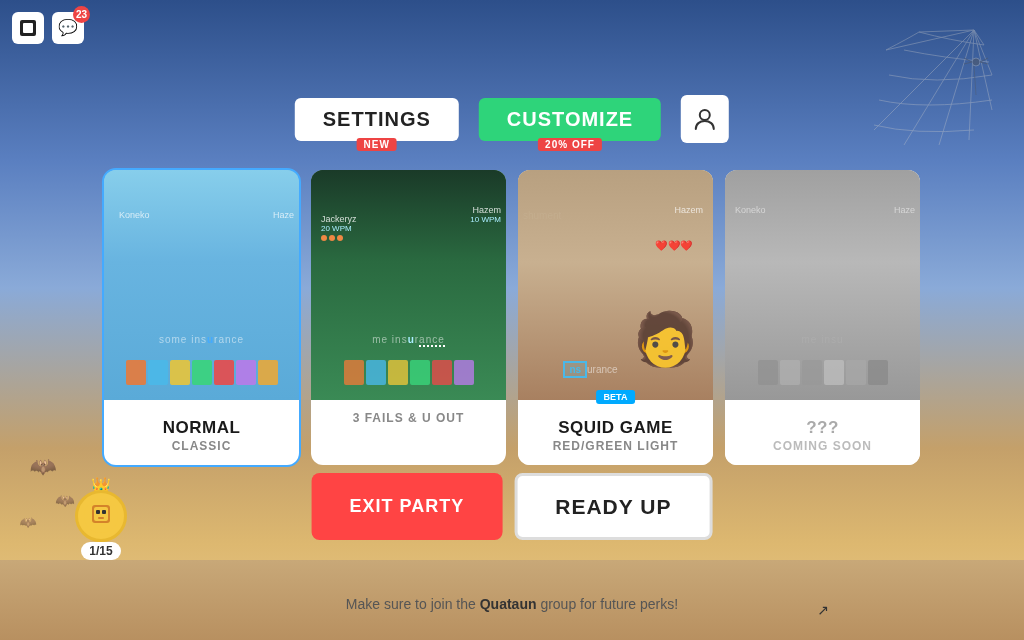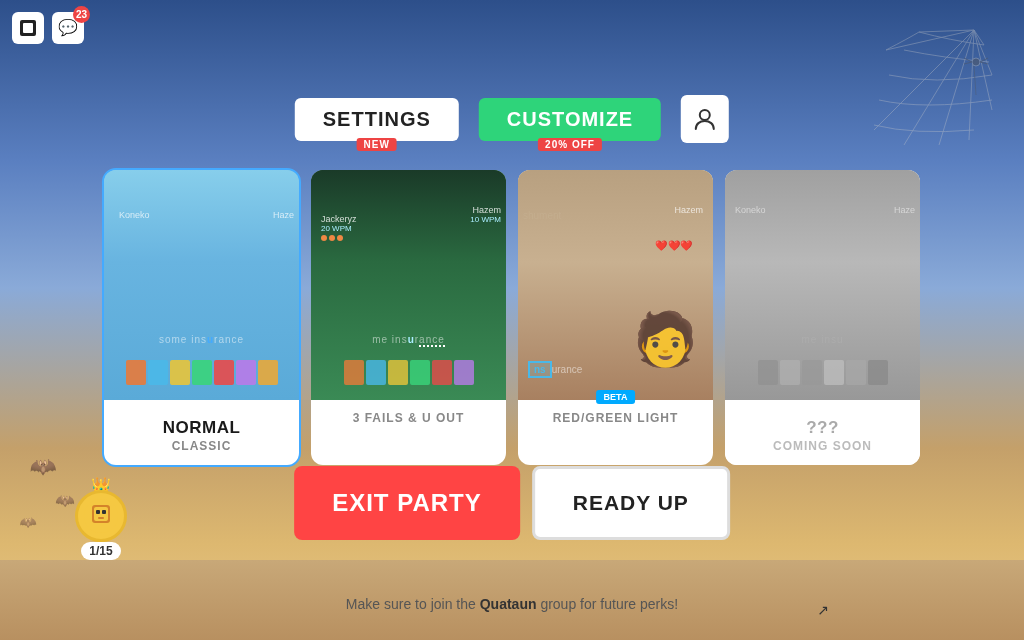--- a/index.html
+++ b/index.html
@@ -242,21 +242,21 @@
       display: flex;
       gap: 12px;
       z-index: 10;
     }
     .exit-party-btn {
       background: #ff4444;
       border: none;
       border-radius: 8px;
       padding: 23px 38px;
       font-family: 'Arial Black', Arial, sans-serif;
-      font-size: 24px;
+      font-size: 18px;
       font-weight: 900;
       color: #fff;
       cursor: pointer;
       letter-spacing: 1px;
     }
     .ready-up-btn {
       background: #fff;
       border: 3px solid #ddd;
       border-radius: 8px;
       padding: 15px 38px;
@@ -454,32 +454,33 @@
       <span class="mode-sub">3 FAILS &amp; U OUT</span>
     </div>
   </div>
 
   <div class="game-card card-squidgame">
     <div class="card-image">
       <div style="position:absolute;top:0;left:0;right:0;bottom:0;background:linear-gradient(180deg,#b8a080 0%,#c8b090 40%,#a88060 100%);"></div>
 
       <div style="position:absolute;bottom:30px;right:15px;font-size:52px;opacity:0.85;">🧑</div>
 
-      <div style="position:absolute;bottom:25px;left:10px;right:60px;font-family:Arial;font-size:10px;color:rgba(255,255,255,0.5);">
+      <div style="position:absolute;bottom:25px;left:10px;right:60px;font-family:Arial;font-size:10px;color:rgba(255,255,255,0.5);text-align:center;">
         <span style="color:#4ab8e8;border:2px solid #4ab8e8;padding:1px 4px;font-weight:bold;background:rgba(74,184,232,0.2);">ns</span>urance
       </div>
 
       <div style="position:absolute;top:40px;left:5px;font-size:10px;color:rgba(200,180,150,0.5);font-family:Arial;">shument</div>
 
       <div style="position:absolute;top:35px;right:10px;font-size:9px;color:rgba(255,255,255,0.7);font-family:Arial;">Hazem</div>
 
       <div style="position:absolute;top:70px;right:20px;font-size:10px;">❤️❤️❤️</div>
     </div>
     <div class="card-label" style="position:relative;">
       <span class="beta-badge">BETA</span>
+      <span class="mode-name">SQUID GAME</span>
       <span class="mode-sub">RED/GREEN LIGHT</span>
     </div>
   </div>
 
   <div class="game-card card-mystery">
     <div class="card-image">
       <div style="position:absolute;top:0;left:0;right:0;bottom:0;background:linear-gradient(180deg,#a0a0a0 0%,#b8b8b8 40%,#989898 100%);"></div>
 
       <div class="typing-text-overlay" style="color:rgba(180,180,180,0.5);">me insu</div>
 

